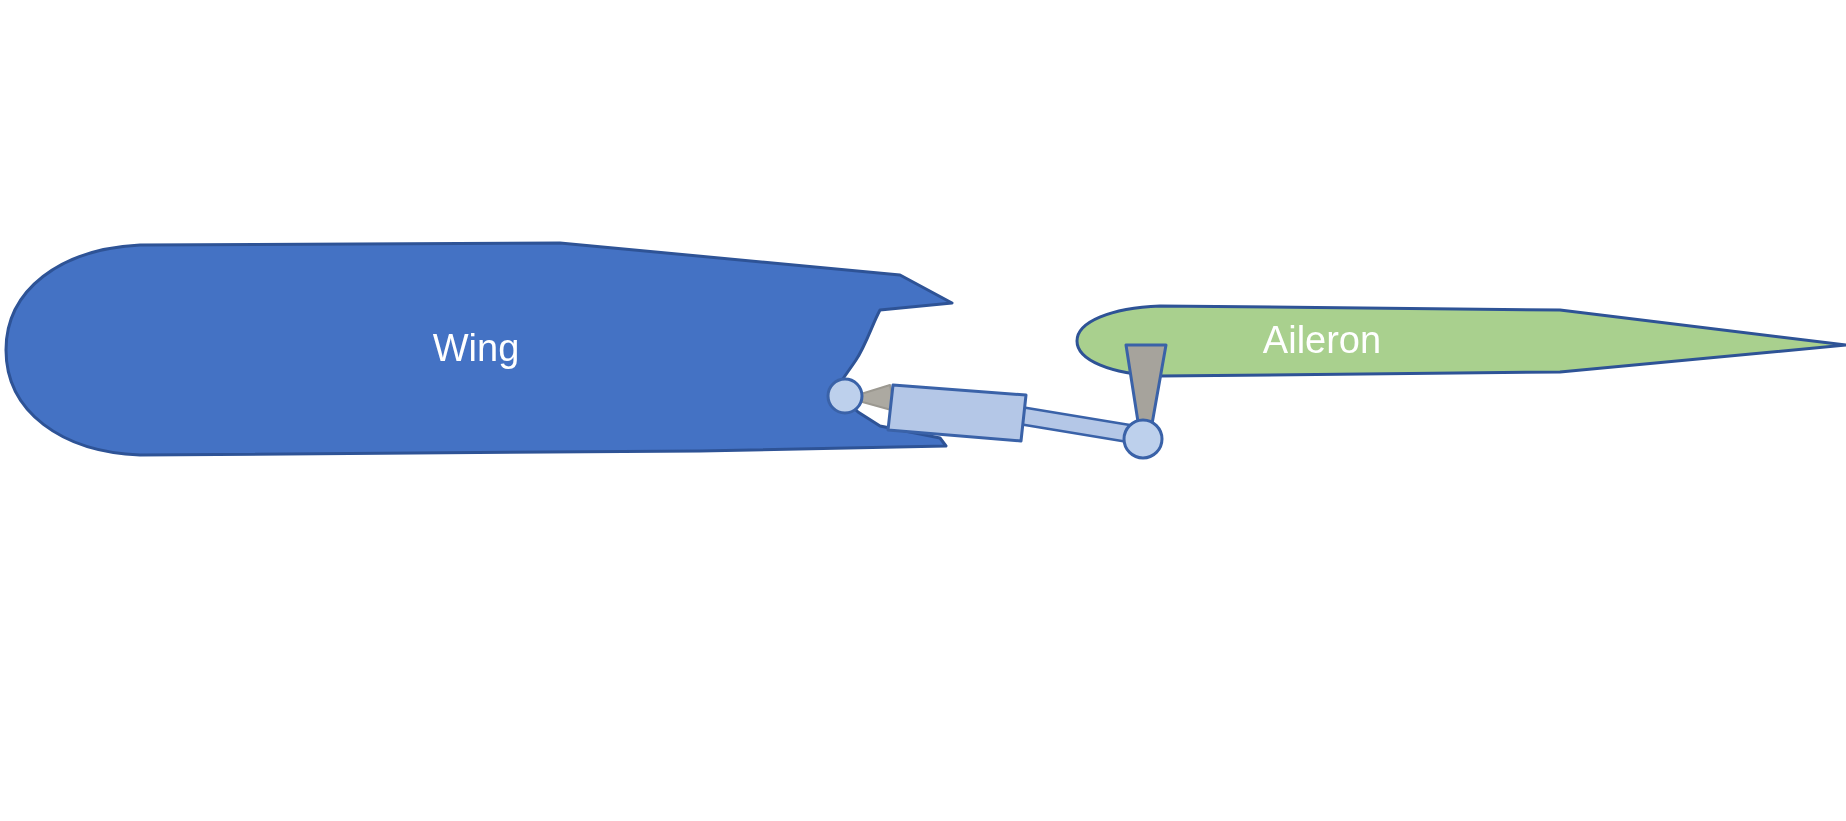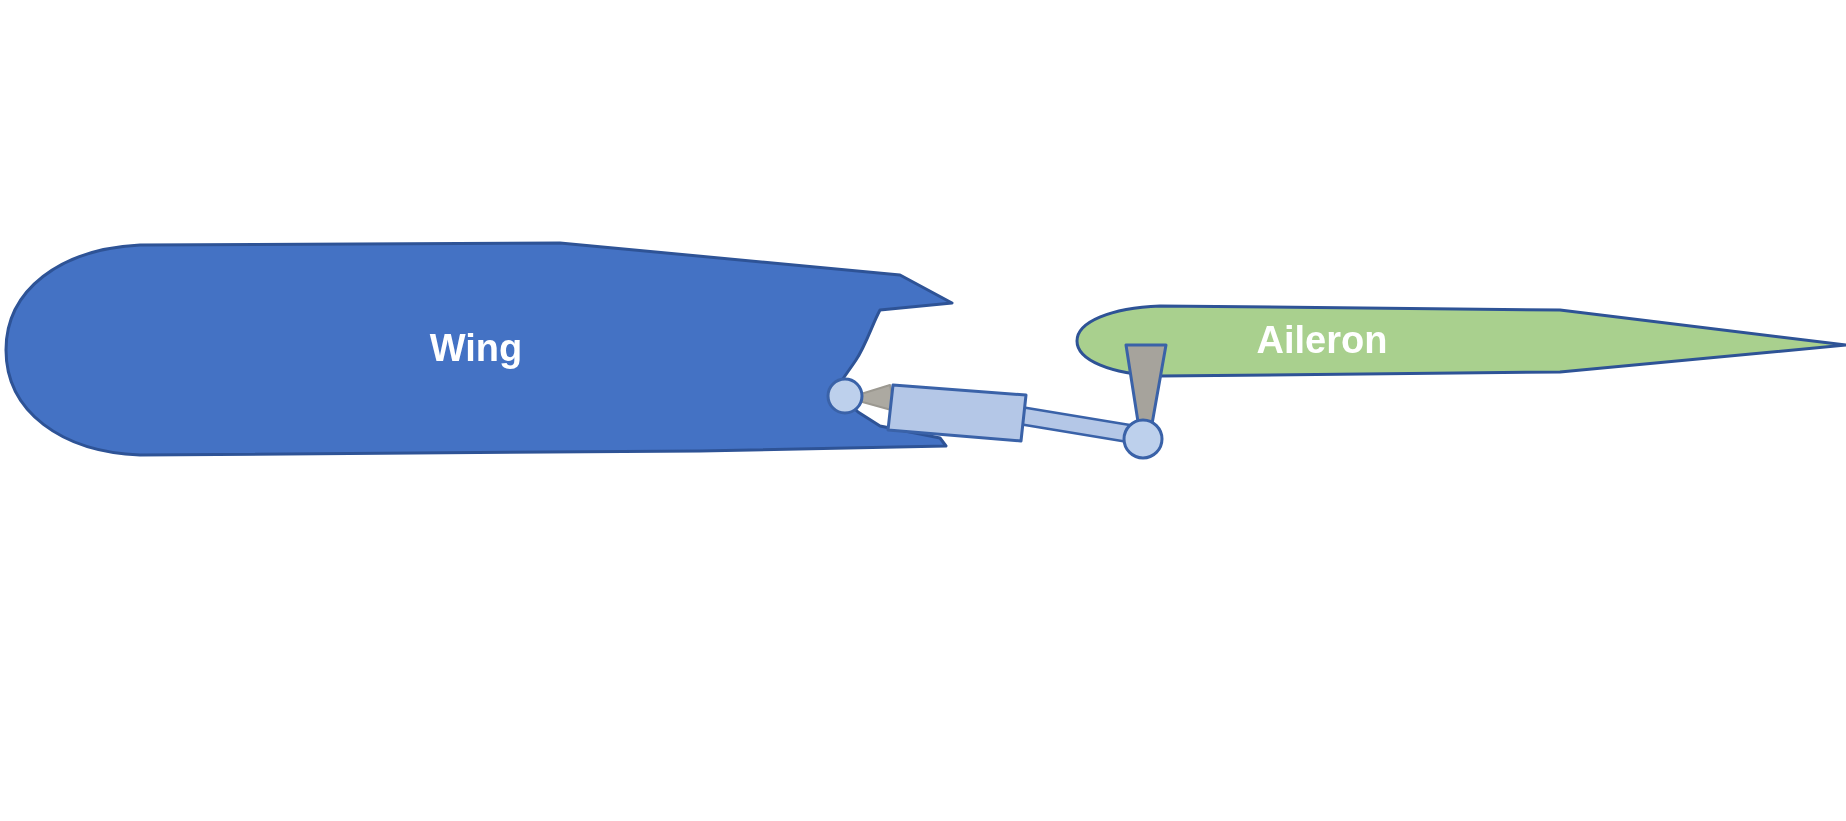--- a/index.html
+++ b/index.html
@@ -30,21 +30,21 @@
     font-size: 38px;
     fill: #ffffff;
     dominant-baseline: middle;
     text-anchor: middle;
     paint-order: stroke;
   }
 </style>
 </head>
 <body>
 
-<div id="diagram-root" style="background: rgb(255, 255, 255); font-weight: bold;">
+<div id="diagram-root" style="background: rgb(255, 255, 255);">
   <svg id="diagram-svg" viewBox="0 0 1846 821" xmlns="http://www.w3.org/2000/svg">
 
     <rect x="0" y="0" width="1846" height="821" fill="#FFFFFF"></rect>
 
     <g>
       <path id="wing-shape" d="M 6 350 C 6 290, 60 249, 140 245 L 560 243 L 900 275 L 952 303 L 880 310 C 872 325, 866 345, 856 360 C 848 372, 840 382, 836 390 L 858 412 L 880 426 L 940 438 L 946 446 L 700 451 L 140 455 C 62 452, 6 412, 6 350 Z" fill="#4472C4" stroke="#2E5396" stroke-width="3" stroke-linejoin="round"></path>
       <text class="shape-label" x="476" y="351" fill="#FFFFFF">Wing</text>
     </g>
 
     <g>

